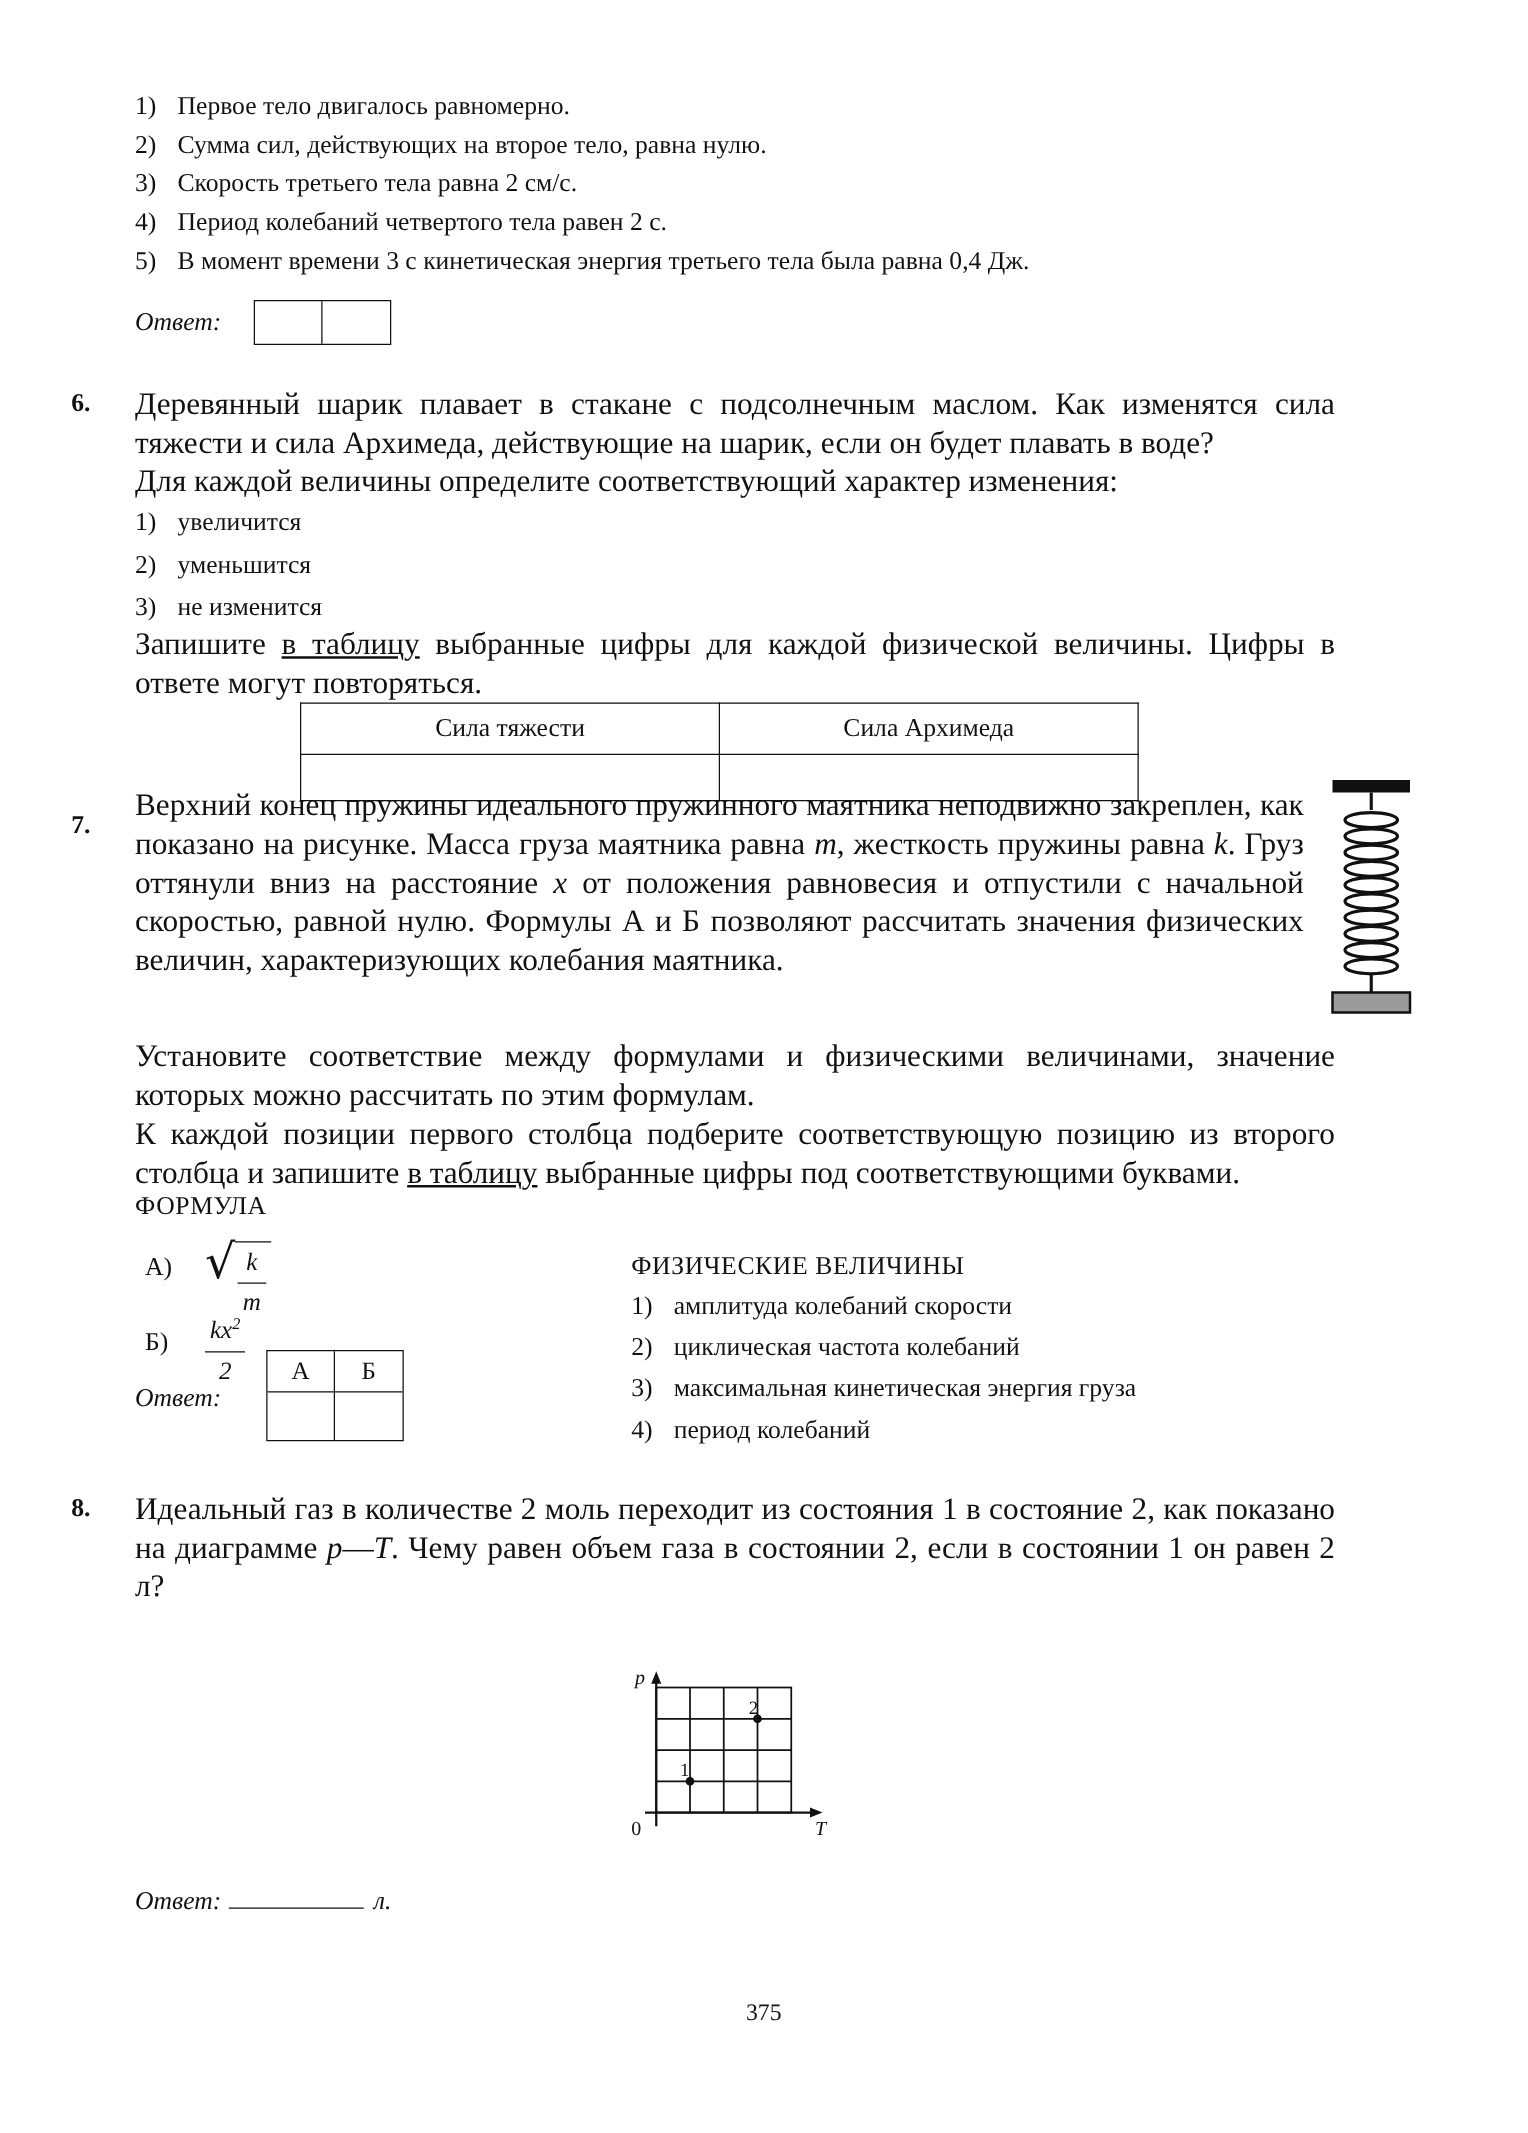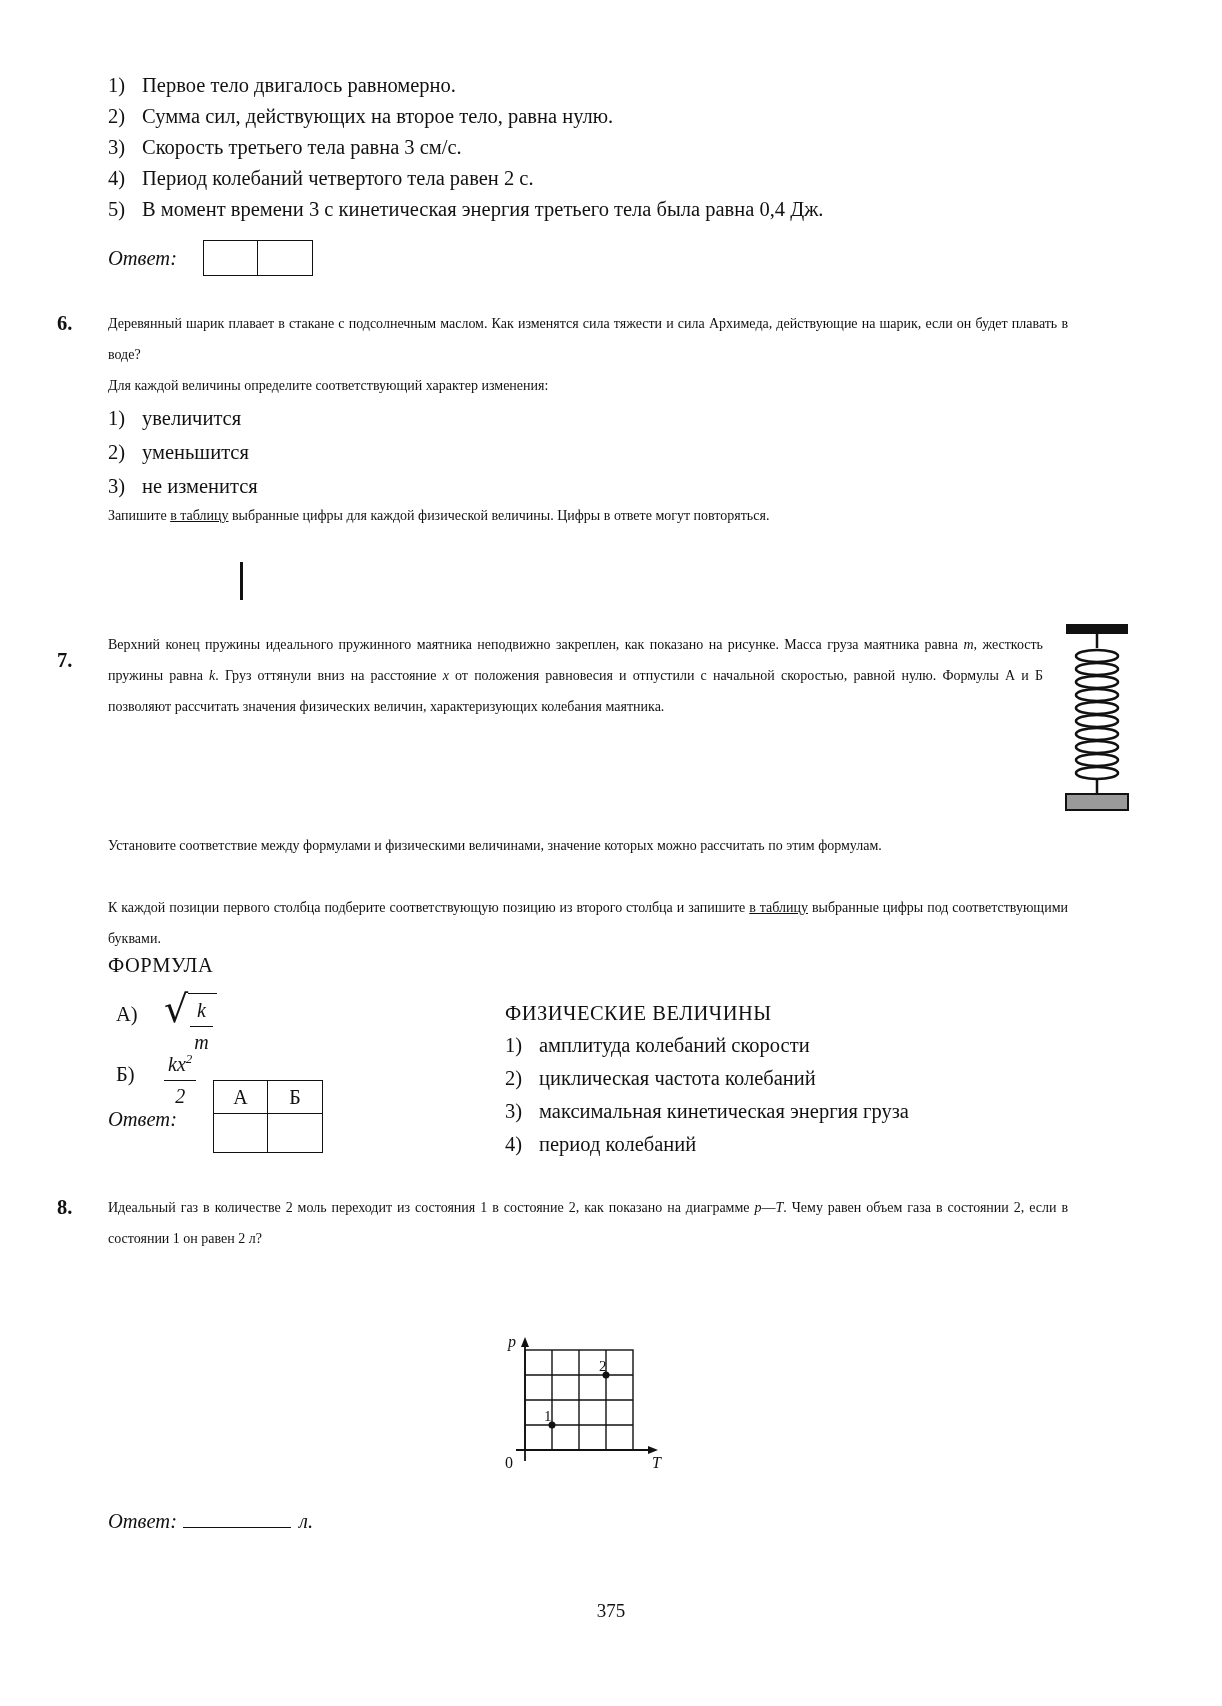--- a/index.html
+++ b/index.html
@@ -40,21 +40,21 @@
 
   .qnum {
     position: absolute;
     font-size: 20.5px;
     font-weight: bold;
     line-height: 31px;
   }
 
   .para {
     position: absolute;
-    font-size: 14px;
+    font-size: 25px;
     line-height: 31px;
     text-align: justify;
   }
   .para i, .ital { font-style: italic; }
   .u { text-decoration: underline; }
 
   
   .ans-label {
     position: absolute;
     font-style: italic;
@@ -195,21 +195,21 @@
     <div class="opt-row">
       <span class="opt-num">1)</span>
       <span class="opt-txt">Первое тело двигалось равномерно.</span>
     </div>
     <div class="opt-row">
       <span class="opt-num">2)</span>
       <span class="opt-txt">Сумма сил, действующих на второе тело, равна нулю.</span>
     </div>
     <div class="opt-row">
       <span class="opt-num">3)</span>
-      <span class="opt-txt">Скорость третьего тела равна 3 см/с.</span>
+      <span class="opt-txt">Скорость третьего тела равна 2 см/с.</span>
     </div>
     <div class="opt-row">
       <span class="opt-num">4)</span>
       <span class="opt-txt">Период колебаний четвертого тела равен 2 с.</span>
     </div>
     <div class="opt-row">
       <span class="opt-num">5)</span>
       <span class="opt-txt">В момент времени 3 с кинетическая энергия третьего тела была равна 0,4 Дж.</span>
     </div>
   </div>
@@ -238,20 +238,24 @@
       <span class="opt-txt">не изменится</span>
     </div>
   </div>
 
   <div class="para" style="left:108px; top:500px; width:960px;">
     <span>Запишите </span><span class="u">в таблицу</span><span> выбранные цифры для каждой физической величины. Цифры в ответе могут повторяться.</span>
   </div>
 
   <table class="tbl2" style="left:240px; top:562px;">
     <tbody>
+        <tr>
+      <td class="hd">Сила тяжести</td>
+      <td class="hd">Сила Архимеда</td>
+    </tr>
     <tr>
       <td class="bd"></td>
       <td class="bd"></td>
     </tr>
   </tbody>
     </table>
 
   <div class="qnum" style="left:57px; top:645px;">7.</div>
   <div class="para" style="left:108px; top:629px; width:935px;">
     Верхний конец пружины идеального пружинного маятника неподвижно закреплен, как показано на рисунке. Масса груза маятника равна <i>m</i>, жесткость пружины равна <i>k</i>. Груз оттянули вниз на расстояние <i>x</i> от положения равновесия и отпустили с начальной скоростью, равной нулю. Формулы А и Б позволяют рассчитать значения физических величин, характеризующих колебания маятника.

